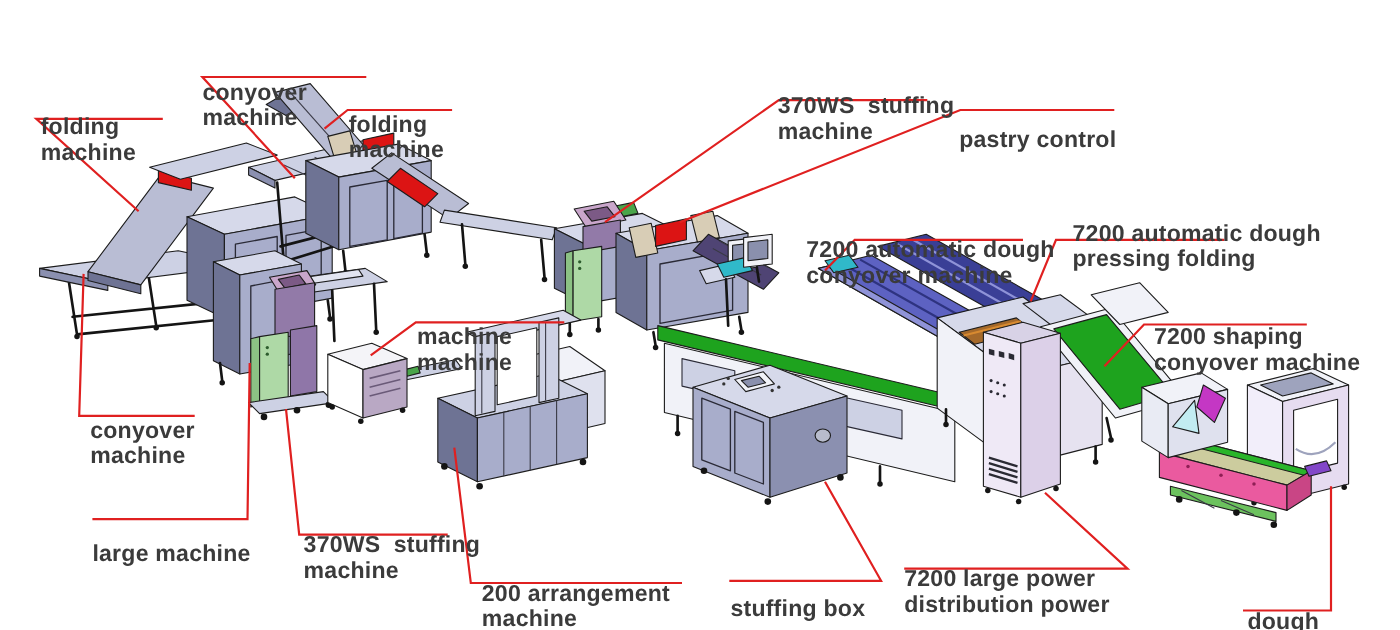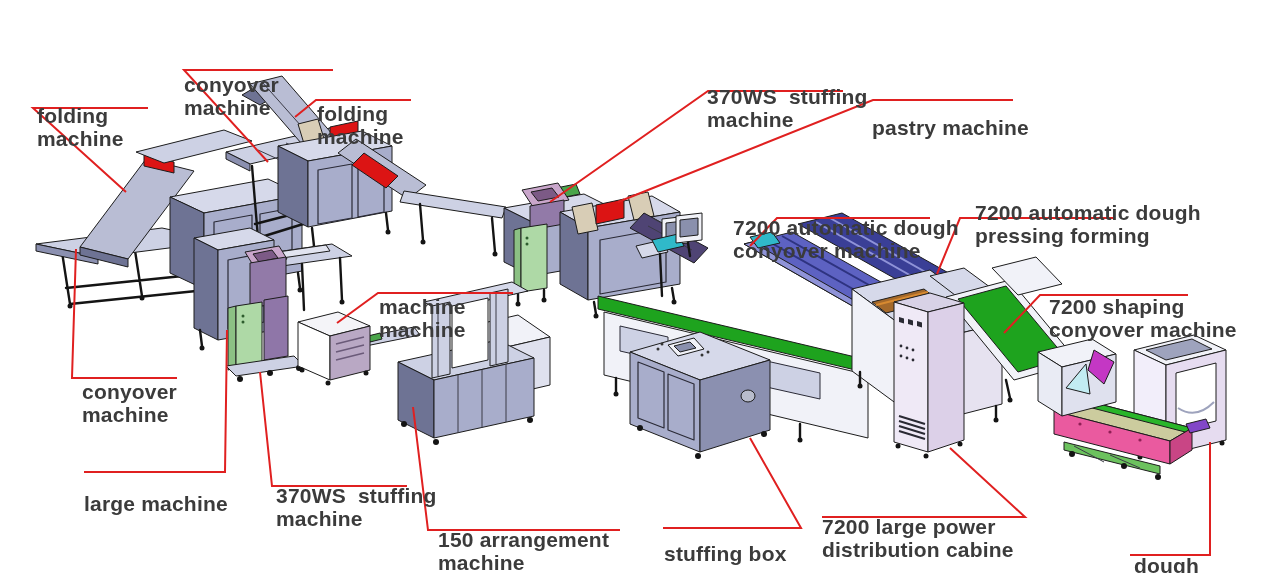--- a/index.html
+++ b/index.html
@@ -333,48 +333,48 @@
   <div class="lbl" id="lbl-1">
     <span>conyover</span><span>machine</span>
   </div>
   <div class="lbl" id="lbl-2">
     <span>folding</span><span>machine</span>
   </div>
   <div class="lbl" id="lbl-3">
     <span>370WS  stuffing</span><span>machine</span>
   </div>
   <div class="lbl" id="lbl-4">
-    <span>pastry machine</span><span></span>
+    <span>pastry control</span><span></span>
   </div>
   <div class="lbl" id="lbl-5">
     <span>7200 automatic dough</span><span>conyover machine</span>
   </div>
   <div class="lbl" id="lbl-6">
-    <span>7200 automatic dough</span><span>pressing forming</span>
+    <span>7200 automatic dough</span><span>pressing folding</span>
   </div>
   <div class="lbl" id="lbl-7">
     <span>7200 shaping</span><span>conyover machine</span>
   </div>
   <div class="lbl" id="lbl-8">
     <span>conyover</span><span>machine</span>
   </div>
   <div class="lbl" id="lbl-9">
     <span>large machine</span><span></span>
   </div>
   <div class="lbl" id="lbl-10">
     <span>370WS  stuffing</span><span>machine</span>
   </div>
   <div class="lbl" id="lbl-11">
     <span>machine</span><span>machine</span>
   </div>
   <div class="lbl" id="lbl-12">
-    <span>150 arrangement</span><span>machine</span>
+    <span>200 arrangement</span><span>machine</span>
   </div>
   <div class="lbl" id="lbl-13">
     <span>stuffing box</span><span></span>
   </div>
   <div class="lbl" id="lbl-14">
-    <span>7200 large power</span><span>distribution cabine</span>
+    <span>7200 large power</span><span>distribution power</span>
   </div>
   <div class="lbl" id="lbl-15">
     <span>dough</span>
   </div>
 </div>
 
 </body></html>

